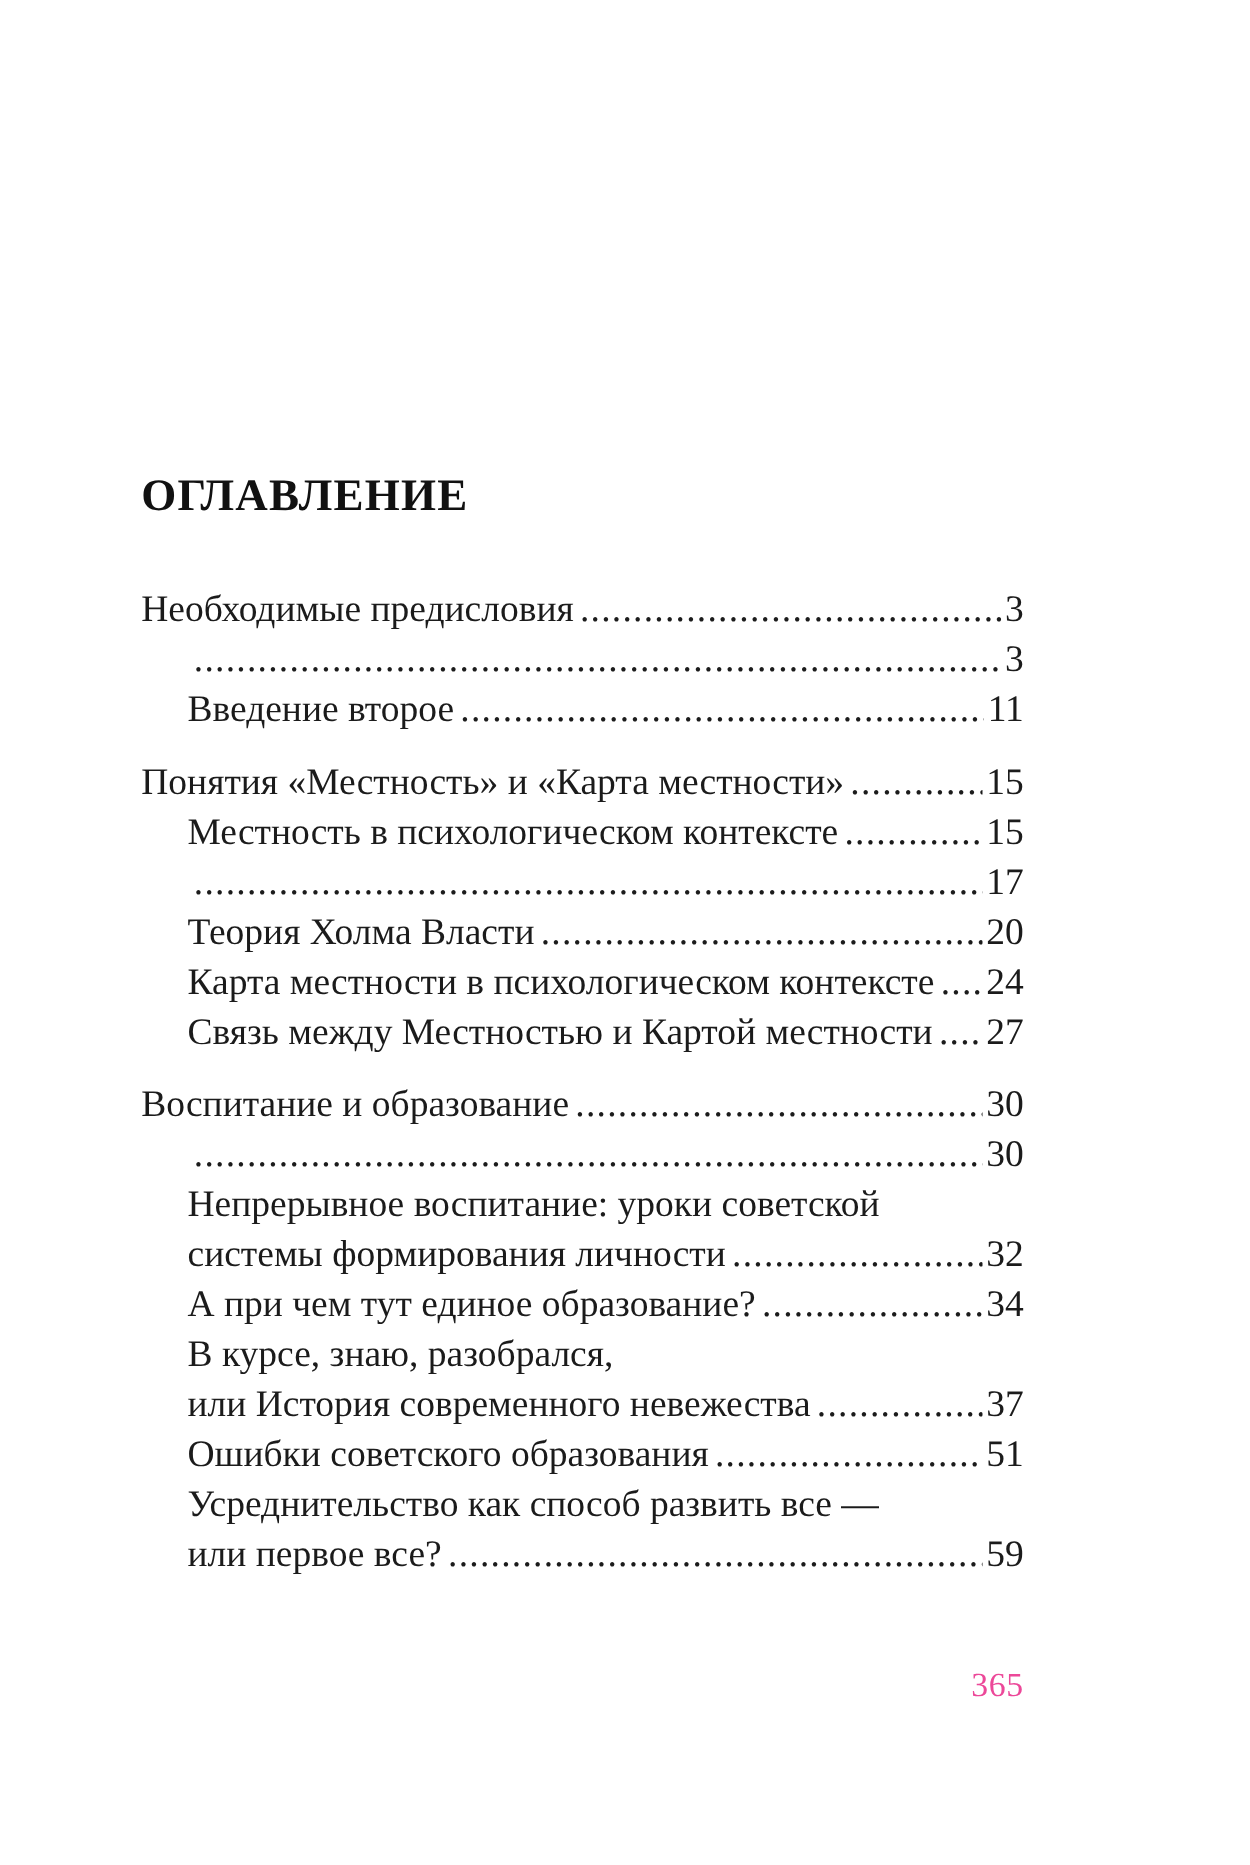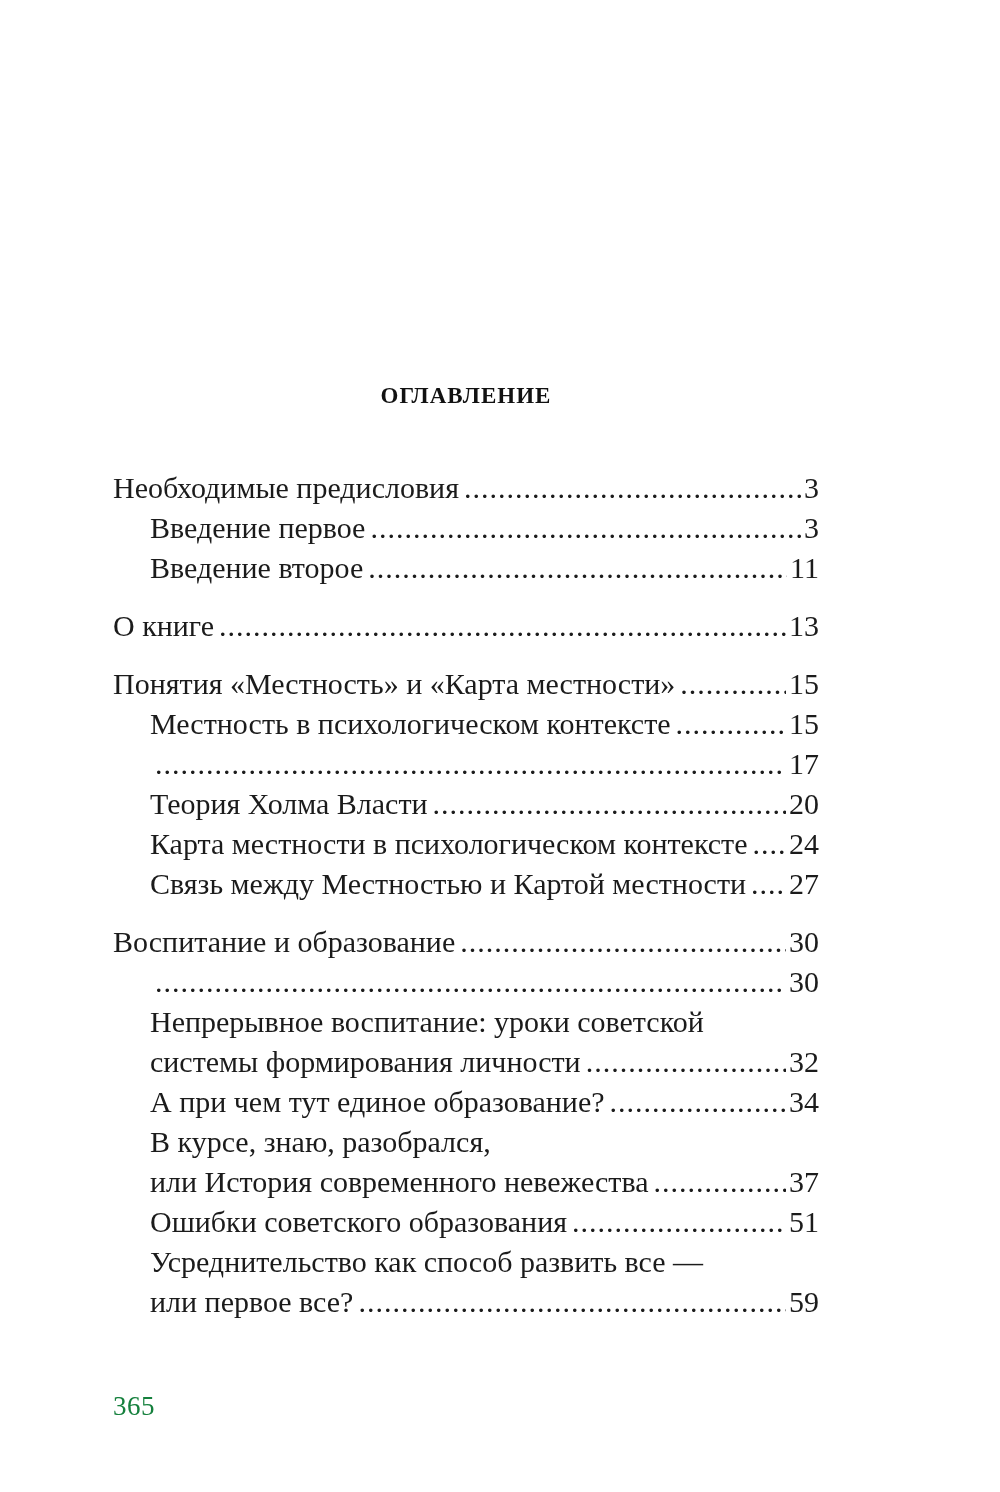--- a/index.html
+++ b/index.html
@@ -14,22 +14,22 @@
   }
   .page {
     position: absolute;
     left: 113px;
     top: 0;
     width: 706px;
     height: 1492px;
   }
   .toc-title {
     margin: 376px 0 52px 0;
-    text-align: center;
-    font-size: 23px;
+    text-align: left;
+    font-size: 36px;
     line-height: 40px;
     font-weight: 700;
     letter-spacing: 1px;
     color: #111;
   }
   .toc-list { display: block; }
   .entry {
     font-size: 30px;
     line-height: 40px;
   }
@@ -51,60 +51,52 @@
   }
   .dot-leader::after {
     content: "......................................................................................................................................................";
   }
   .entry-page {
     padding-left: 3px;
     text-align: right;
   }
   .folio {
     margin-top: 69px;
-    text-align: left;
+    text-align: right;
     font-size: 27px;
     line-height: 30px;
-    color: #15803d;
+    color: #ec4899;
     letter-spacing: 0.5px;
   }
 </style>
 </head>
 <body>
 
 <main class="page">
   <h1 class="toc-title">ОГЛАВЛЕНИЕ</h1>
 
   <nav class="toc-list">
       <div class="entry level-0">
         <div class="entry-line with-leader">
           <span class="entry-text">Необходимые предисловия</span>
           <span class="dot-leader"></span>
           <span class="entry-page">3</span>
         </div>
       </div>
       <div class="entry level-1">
         <div class="entry-line with-leader">
-          <span class="entry-text">Введение первое</span>
           <span class="dot-leader"></span>
           <span class="entry-page">3</span>
         </div>
       </div>
       <div class="entry level-1">
         <div class="entry-line with-leader">
           <span class="entry-text">Введение второе</span>
           <span class="dot-leader"></span>
           <span class="entry-page">11</span>
-        </div>
-      </div>
-      <div class="entry level-0 group-start">
-        <div class="entry-line with-leader">
-          <span class="entry-text">О книге</span>
-          <span class="dot-leader"></span>
-          <span class="entry-page">13</span>
         </div>
       </div>
       <div class="entry level-0 group-start">
         <div class="entry-line with-leader">
           <span class="entry-text">Понятия «Местность» и «Карта местности»</span>
           <span class="dot-leader"></span>
           <span class="entry-page">15</span>
         </div>
       </div>
       <div class="entry level-1">

